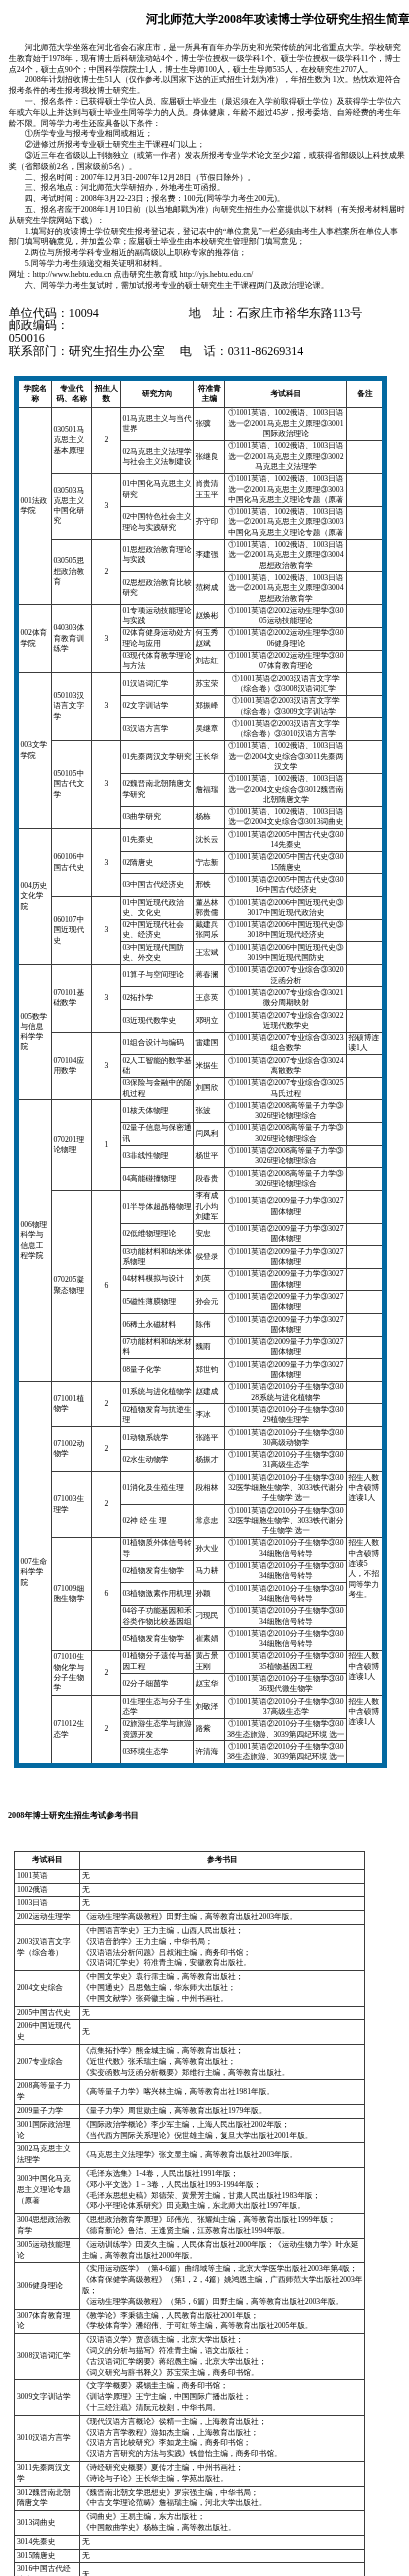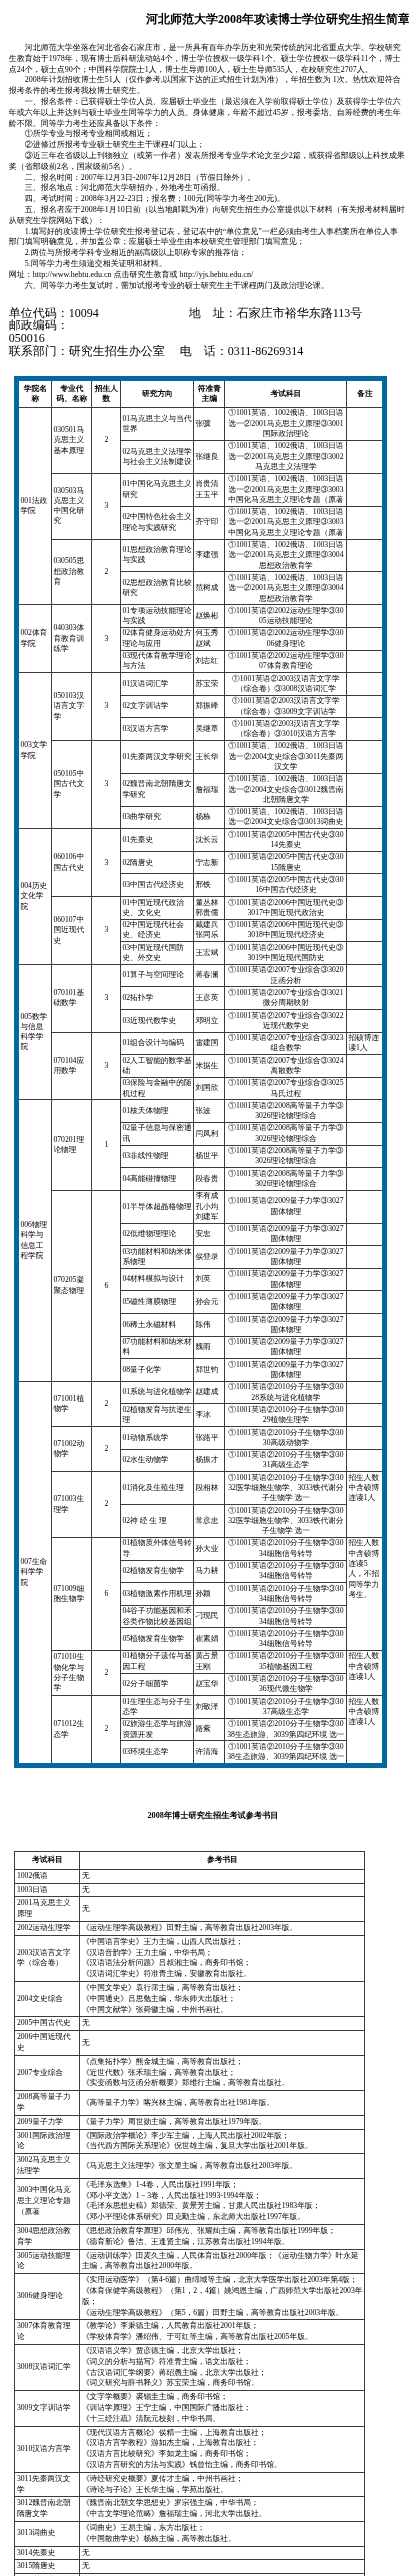--- a/index.html
+++ b/index.html
@@ -12,21 +12,21 @@
   .contact .para{margin:0 0 2.1px 0;}
   table{border-collapse:collapse;table-layout:fixed;}
   .adm-table{margin:18.5px 0 0 14.4px;width:366px;border:5px solid #0369a1;}
   .adm-table td,.adm-table th{border:0.5px solid #3c3c3c;font-size:7.7px;line-height:10.3px;padding:0.5px 1px;vertical-align:middle;word-break:break-all;}
   .adm-table th{font-weight:bold;text-align:center;padding:2.6px 1px;}
   td.college,td.specialty{text-align:left;}
   td.quota{text-align:center;}
   td.tutor{white-space:pre-line;}
   td.exams{text-align:center;}
   td.note{vertical-align:top;}
-  .section-title{text-align:center;font-weight:bold;font-size:8.2px;margin:42px 0 30px 16px;}
+  .section-title{font-weight:bold;font-size:8.2px;margin:42px 0 30px 8px;}
   .ref-table{margin:0 0 0 14.4px;width:350px;border:1px solid #3c3c3c;}
   .ref-table td,.ref-table th{border:0.5px solid #3c3c3c;font-size:7.7px;line-height:10.8px;padding:1px 1.5px;vertical-align:middle;word-break:break-all;}
   .ref-table th{font-weight:bold;text-align:center;padding:3.1px 1px;}
   td.books{white-space:pre-line;}
 </style>
 </head>
 <body>
 
 <div class="page">
   <div class="doc-title">河北师范大学2008年攻读博士学位研究生招生简章</div>
@@ -456,29 +456,29 @@
     <colgroup>
       <col style="width:65px">
         <col style="width:285px">
     </colgroup>
     <tbody>
         <tr>
           <th>考试科目</th>
           <th>参考书目</th>
         </tr>
         <tr>
+          <td class="subject">1001英语</td>
+          <td class="books">无</td>
+        </tr>
+        <tr>
           <td class="subject">1002俄语</td>
           <td class="books">无</td>
         </tr>
         <tr>
           <td class="subject">1003日语</td>
-          <td class="books">无</td>
-        </tr>
-        <tr>
-          <td class="subject">2001马克思主义原理</td>
           <td class="books">无</td>
         </tr>
         <tr>
           <td class="subject">2002运动生理学</td>
           <td class="books">《运动生理学高级教程》田野主编，高等教育出版社2003年版。</td>
         </tr>
         <tr>
           <td class="subject">2003汉语言文字学（综合卷）</td>
           <td class="books">《中国语言学史》王力主编，山西人民出版社；
 《汉语音韵学》王力主编，中华书局；

